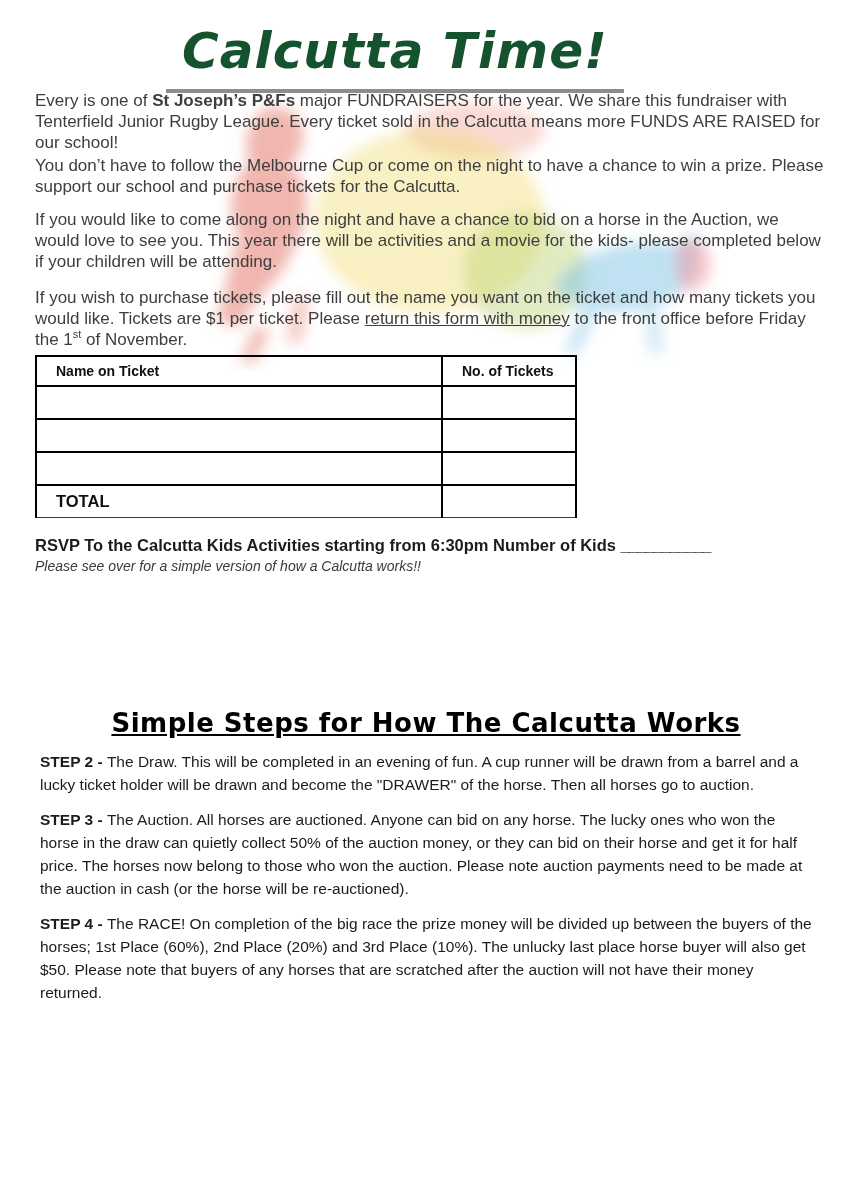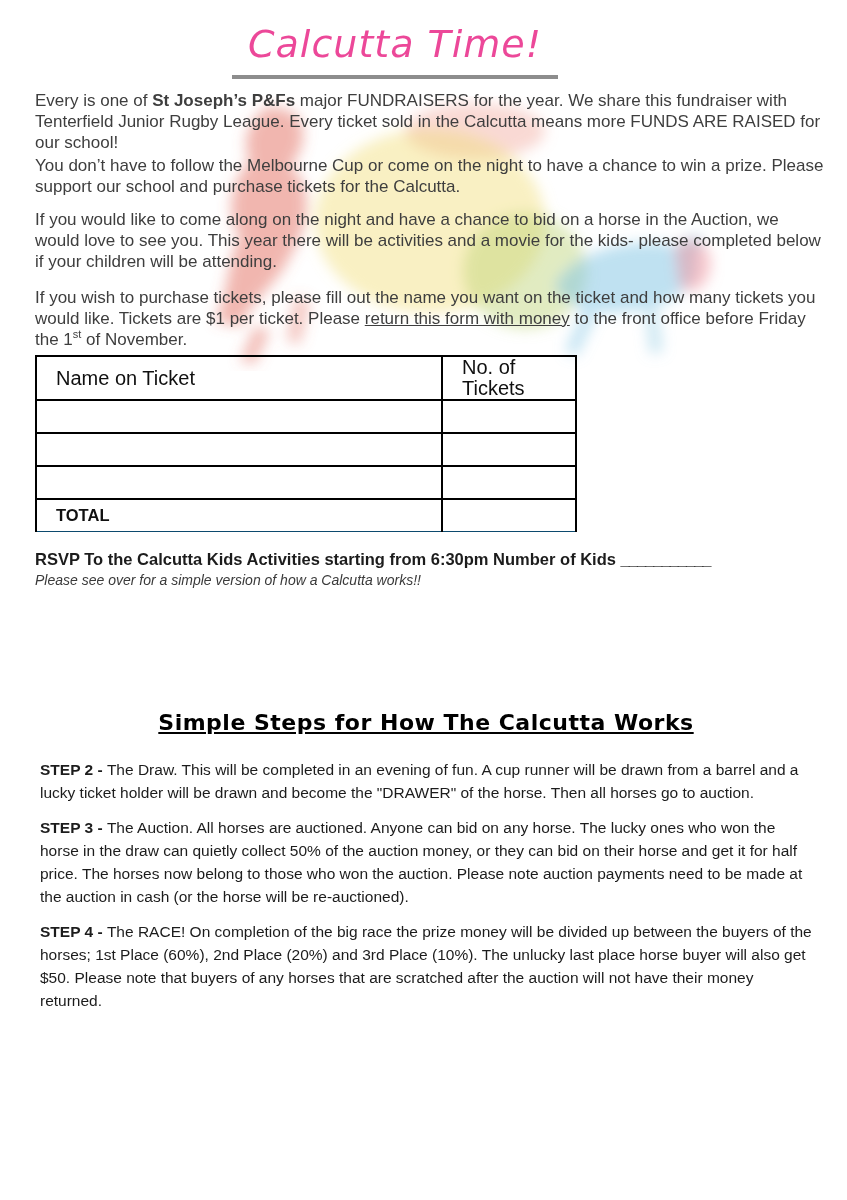--- a/index.html
+++ b/index.html
@@ -9,57 +9,57 @@
   }
   
   .watermark {
     position:absolute; left:195px; top:96px; width:530px; height:275px;
     z-index:0; pointer-events:none;
   }
   
   .title-block { position:absolute; top:22px; left:0; width:790px; text-align:center; z-index:2; }
   .title-text {
     display:inline-block; font-family:"DejaVu Sans", sans-serif;
-    font-style:italic; font-weight:normal; font-size:38px; letter-spacing:1px;
-    color:#ec4899; border-bottom:4px solid #8d8d8d; padding:0 16px 9px 16px;
+    font-style:italic; font-weight:bold; font-size:50px; letter-spacing:1px;
+    color:#14532d; border-bottom:4px solid #8d8d8d; padding:0 16px 9px 16px;
   }
   
   .content {
     position:absolute; left:35px; top:90px; width:792px; z-index:1;
     color:#3e3e3e; font-size:17px; line-height:21px;
   }
   .content p { margin:0; }
   .p2 { margin-top:2px !important; }
   .p3 { margin-top:12px !important; }
   .p4 { margin-top:15px !important; }
   .b { font-weight:bold; }
   .u { text-decoration:underline; }
   sup.ordinal { font-size:11px; vertical-align:super; line-height:0; }
   .thanks { font-weight:bold; color:#1f1f1f; margin-top:0 !important; }
   
   table.tickets { border-collapse:collapse; margin-top:5px; table-layout:fixed; }
   .tickets col.c1 { width:406px; }
   .tickets col.c2 { width:134px; }
   .tickets th, .tickets td { border:2px solid #000; padding:0 0 0 19px; text-align:left; }
-  .tickets tr.hdr th { height:28px; font-size:20px; color:#101010; font-weight:normal; }
+  .tickets tr.hdr th { height:28px; font-size:14px; color:#101010; font-weight:bold; }
   .tickets tr.row td { height:31px; }
   .tickets tr.total td { height:31px; font-weight:bold; font-size:16.5px; color:#101010; border-bottom:1px solid #0c4a6e; }
   
   .rsvp { margin-top:17px !important; font-weight:bold; color:#1c1c1c; font-size:16.5px; }
   .blank { letter-spacing:-1px;margin-top:28px; }
   .rsvp-note { font-style:italic; color:#3a3a3a; font-size:14px; }
   
   .steps {
     position:absolute; left:40px; top:706px; width:772px; z-index:1;
     color:#1c1c1c; font-size:15.5px; line-height:23px;
   }
   .steps-heading {
-    font-family:"DejaVu Sans", sans-serif; font-weight:bold; font-size:22px;
+    font-family:"DejaVu Sans", sans-serif; font-weight:bold; font-size:26px;
     line-height:34px; color:#000; text-align:center; text-decoration:underline;
-    letter-spacing:0.5px; margin:0 0 18px 0;
+    letter-spacing:0.5px; margin:0 0 10px 0;
   }
   .step { margin:0 0 12px 0; }
   .step-label { font-weight:bold; }
 </style>
 </head>
 <body>
 
 <div class="page">
 
   <svg class="watermark" viewBox="0 0 530 275" aria-hidden="true">

